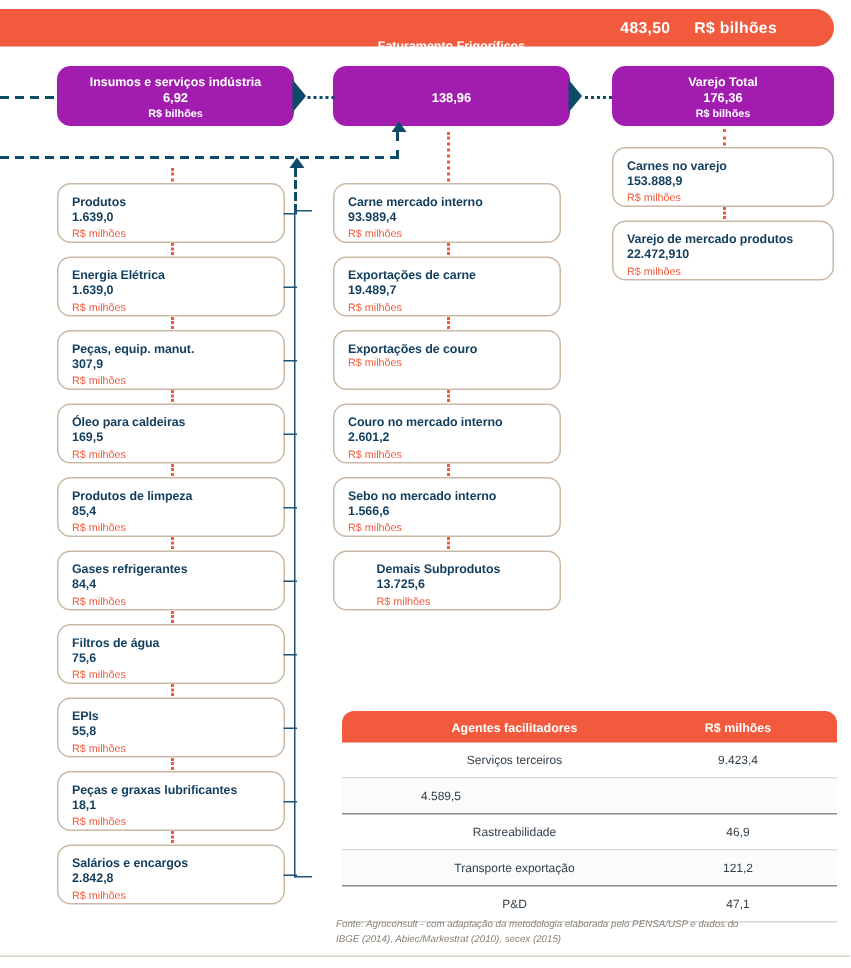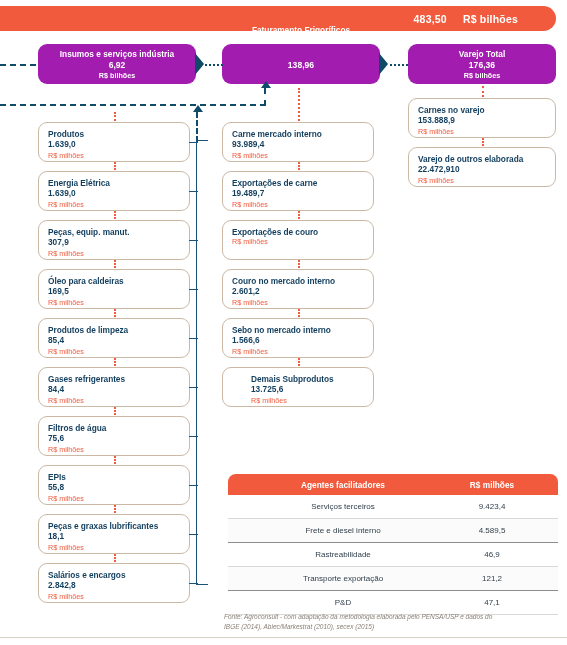--- a/index.html
+++ b/index.html
@@ -291,21 +291,21 @@
       <div class="odot" style="left: 298px; top: 358px; height: 8px;"></div>
     </div>
   <div id="col-right">
       <div class="card" style="left: 408px; top: 98px; width: 148px; height: 40px;">
         <div class="name">Carnes no varejo</div>
         <div class="val">153.888,9</div>
         <div class="unit">R$ milhões</div>
       </div>
       <div class="odot" style="left: 482px; top: 86px; height: 11px;"></div>
       <div class="card" style="left: 408px; top: 147px; width: 148px; height: 40px;">
-        <div class="name">Varejo de outros elaborada</div>
+        <div class="name">Varejo de mercado produtos</div>
         <div class="val">22.472,910</div>
         <div class="unit">R$ milhões</div>
       </div>
       <div class="odot" style="left: 482px; top: 138px; height: 8px;"></div>
     </div>
   <div id="bracket-layer">
       <div class="bracket" style="left: 196px; top: 140px; width: 12px; height: 445px;"></div>
       <div class="btick" style="left: 189px; top: 142px;"></div>
       <div class="btick" style="left: 189px; top: 191px;"></div>
       <div class="btick" style="left: 189px; top: 240px;"></div>
@@ -322,21 +322,20 @@
     <div class="thead">
       <div class="c1">Agentes facilitadores</div>
       <div class="c2">R$ milhões</div>
     </div>
     <div id="tbody">
         <div class="row">
           <div class="c1">Serviços terceiros</div>
           <div class="c2">9.423,4</div>
         </div>
         <div class="row alt">
-          <div class="c1">Frete e diesel interno</div>
           <div class="c2">4.589,5</div>
         </div>
         <div class="row">
           <div class="c1">Rastreabilidade</div>
           <div class="c2">46,9</div>
         </div>
         <div class="row alt">
           <div class="c1">Transporte exportação</div>
           <div class="c2">121,2</div>
         </div>

